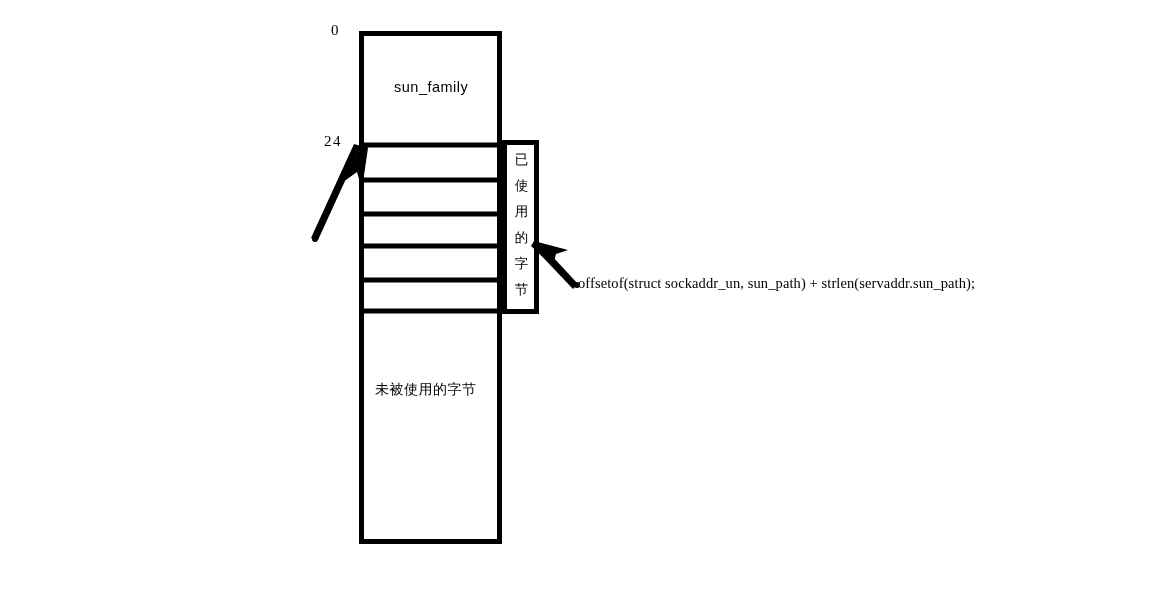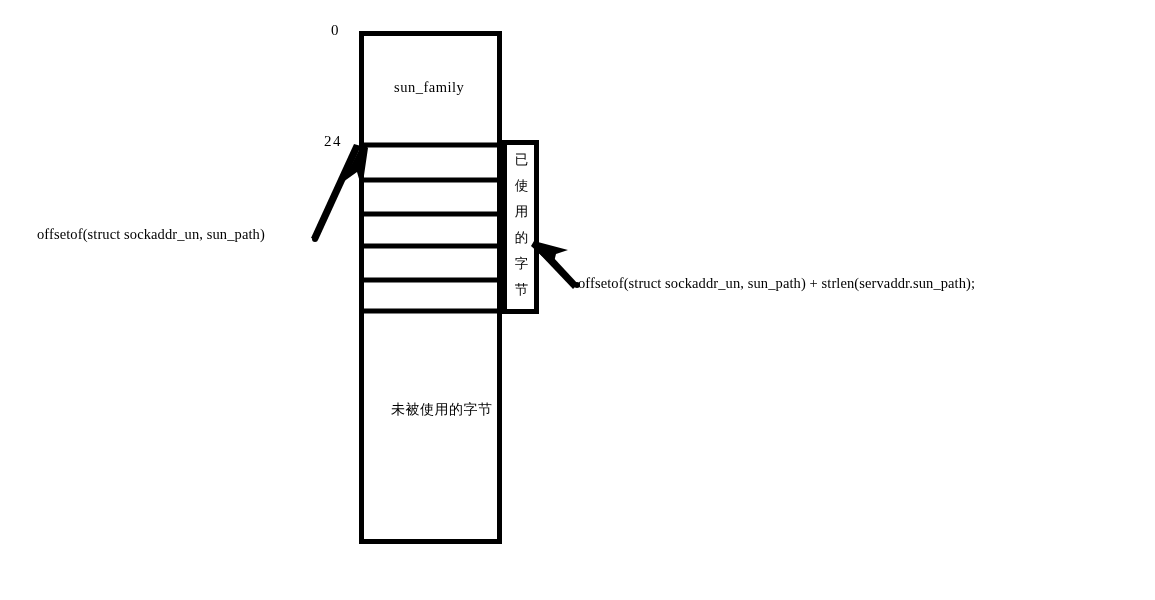--- a/index.html
+++ b/index.html
@@ -53,39 +53,38 @@
   }
   .offset-label-2 .clip {
     display: inline-block;
     width: 9px;
     overflow: hidden;
     vertical-align: top;
   }
 
   .cell-label {
     font-size: 14.5px;
-    font-family: Liberation Serif, serif;
+    font-family: Liberation Sans, sans-serif;
     letter-spacing: 0.5px;
   }
 
   
   .sun-family-wrap {
     position: absolute;
     left: 394px;
     top: 80px;
     height: 19px;
     overflow: hidden;
   }
   .sun-family-wrap .cell-label { position: static; }
 
   .unused-label {
     left: 375px;
-    top: 403px;
+    top: 382px;
     font-size: 14px;
-    margin-left: 16px;
   }
 
   .vertical-label {
     position: absolute;
     left: 513px;
     top: 147px;
     width: 17px;
     font-size: 13.5px;
     line-height: 26px;
     text-align: center;
@@ -152,17 +151,16 @@
 
   <div class="vertical-label">
     <span>已</span>
     <span>使</span>
     <span>用</span>
     <span>的</span>
     <span>字</span>
     <span>节</span>
   </div>
 
-  <div class="txt annot annot-left">offsetof(struct sockaddr_un, sun_path)</div>
 
   <div class="txt annot annot-right">offsetof(struct sockaddr_un, sun_path) + strlen(servaddr.sun_path);</div>
 
 </div>
 
 </body></html>

